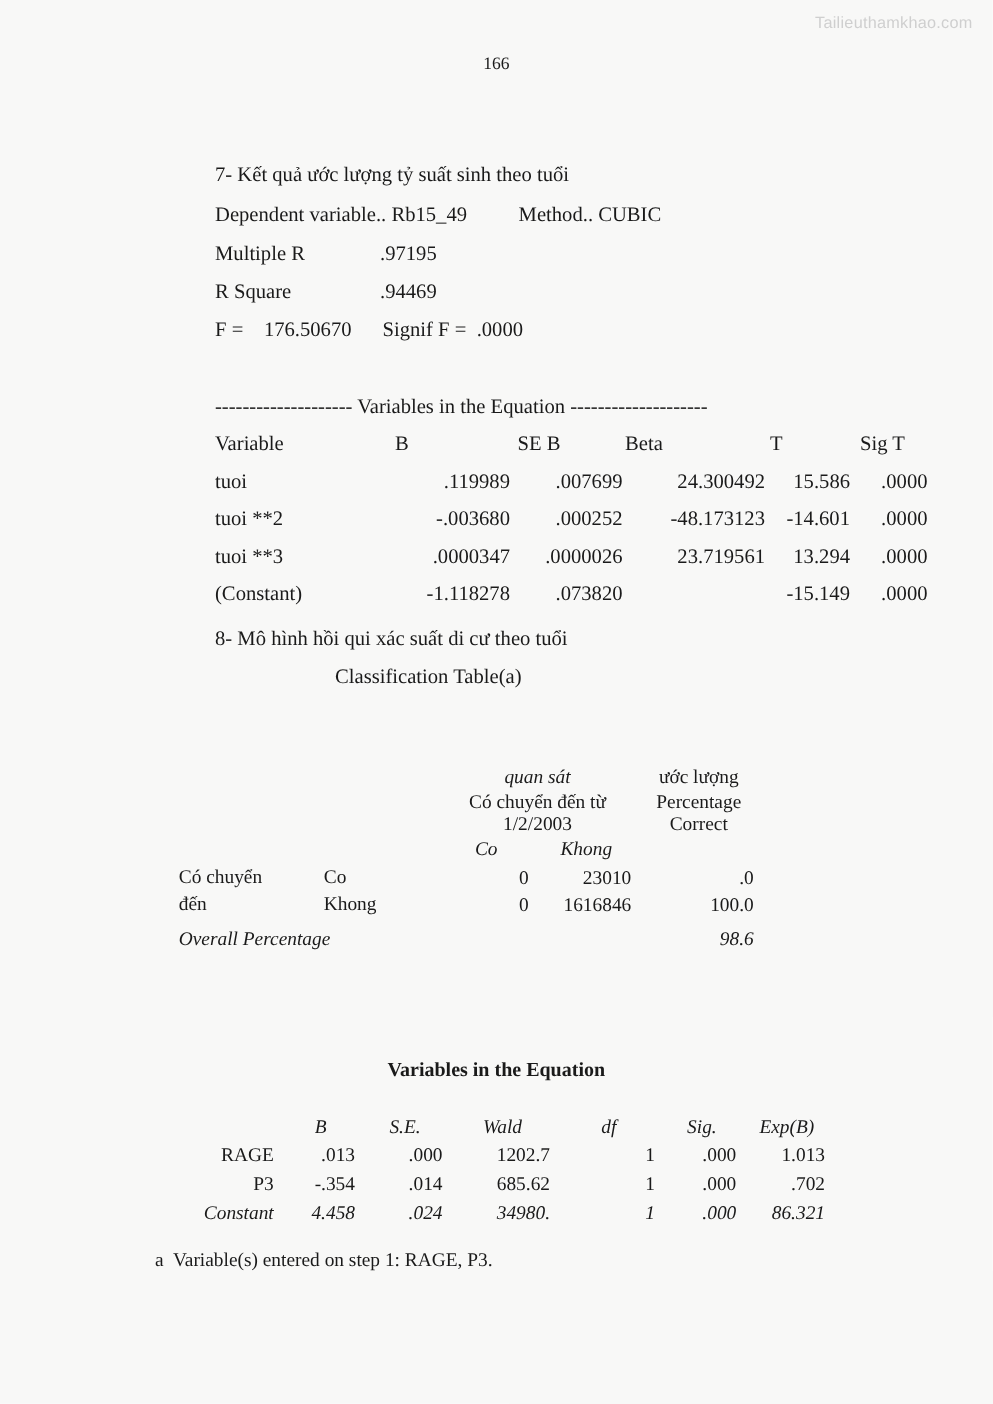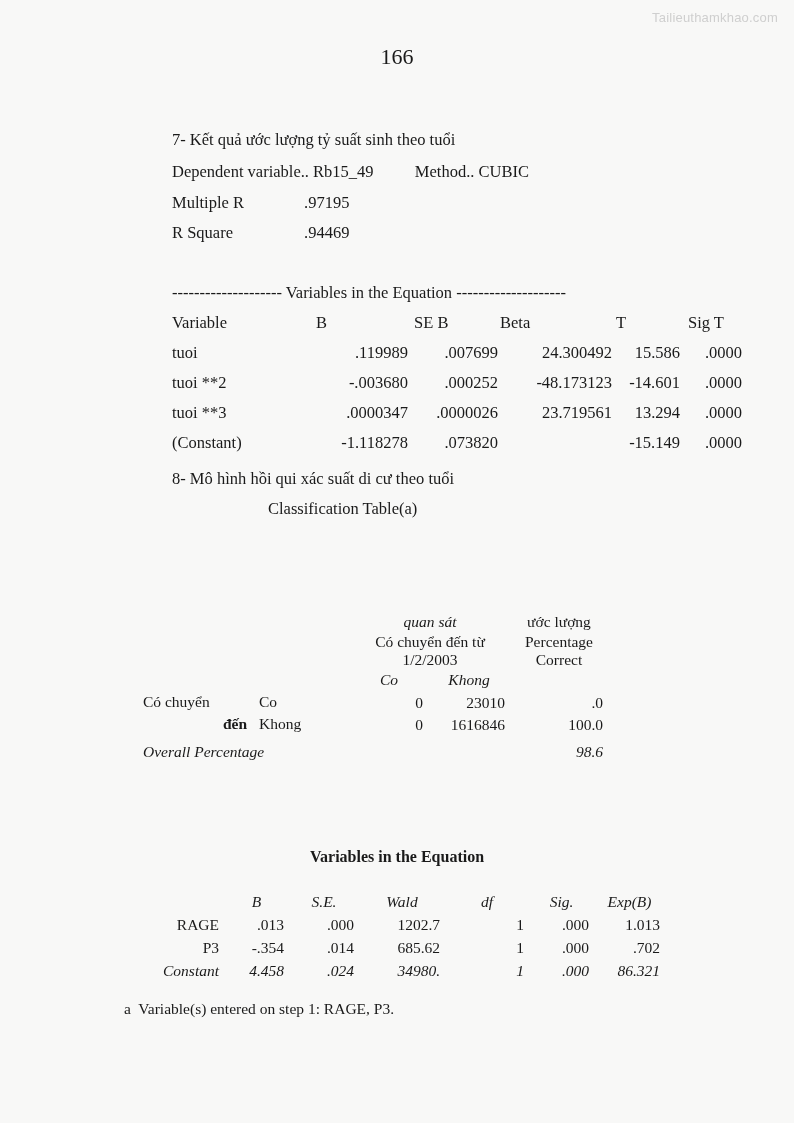--- a/index.html
+++ b/index.html
@@ -34,21 +34,21 @@
     white-space: nowrap;
   }
 
   
   .page-number {
     position: absolute;
     top: 44px;
     left: 0;
     width: 794px;
     text-align: center;
-    font-size: 22px;
+    font-size: 14px;
   }
 
   
   .content {
     position: absolute;
     left: 124px;
     top: 124px;
     width: 546px;
     margin-left: 48px;
   }
@@ -146,22 +146,21 @@
   }
   .rowlabel-main {
     position: absolute;
     left: 14px;
     top: 0;
     line-height: 22px;
     width: 104px;
   }
   .rowlabel-main .l2 {
     display: block;
-    text-align: right;
-    font-weight: bold;
+    text-align: left;
   }
   .rowlabel-sub1 {
     position: absolute;
     left: 130px;
     top: 0;
     line-height: 22px;
   }
   .rowlabel-sub2 {
     position: absolute;
     left: 130px;
@@ -229,20 +228,21 @@
     <div class="row-eq">
       <span class="c-var">Multiple R</span>
       <span style="left:132px">.97195</span>
     </div>
 
     <div class="row-eq">
       <span class="c-var">R Square</span>
       <span style="left:132px">.94469</span>
     </div>
 
+    <div class="txtline">F =    176.50670      Signif F =  .0000</div>
 
     <div class="spacer-lg"></div>
 
     <div class="sep-line">-------------------- Variables in the Equation --------------------</div>
 
     <div class="row-eq hdr-eq">
       <span class="c-var">Variable</span>
       <span class="c-b">B</span>
       <span class="c-seb">SE B</span>
       <span class="c-beta">Beta</span>

